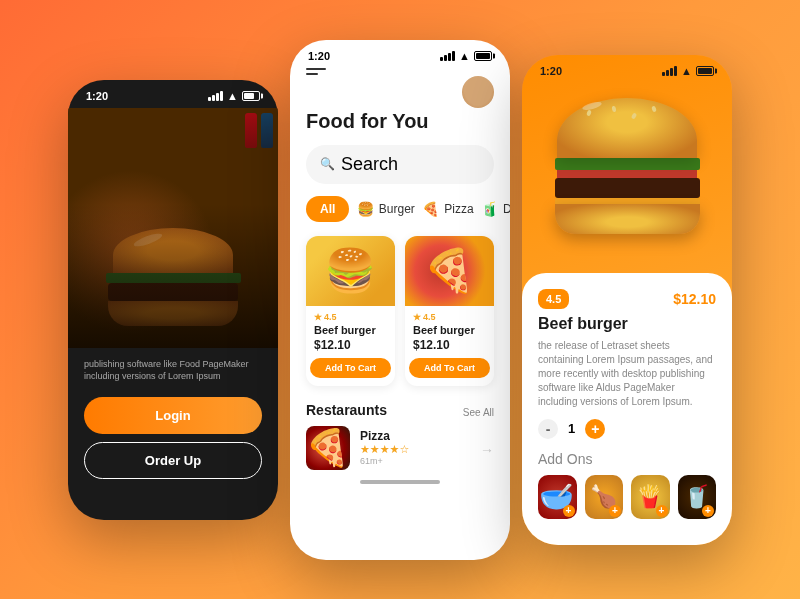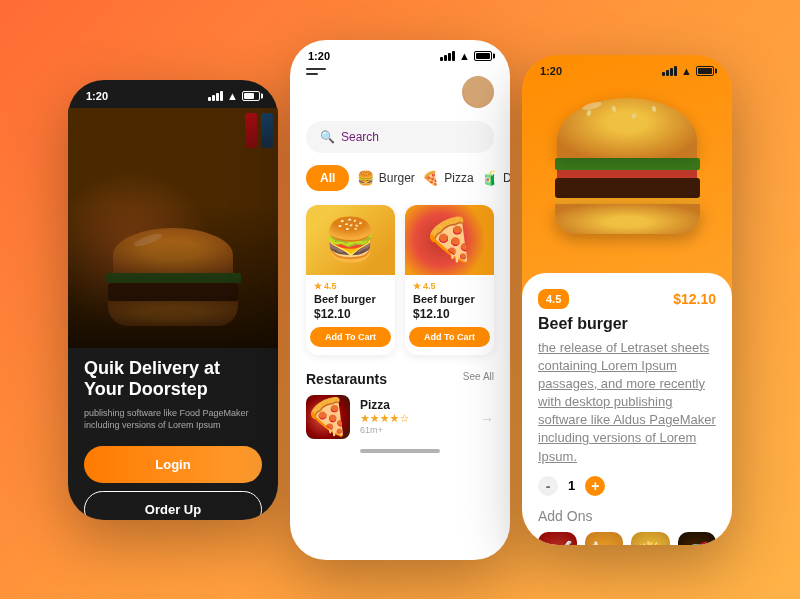--- a/index.html
+++ b/index.html
@@ -251,22 +251,22 @@
       padding: 9px 14px;
       display: flex;
       align-items: center;
       gap: 6px;
     }
     .search-icon-circle {
       font-size: 12px;
       color: #999;
     }
     .search-placeholder {
-      font-size: 12px;
-      color: #701a75;
+      font-size: 18px;
+      color: #000000;
     }
     .filter-row {
       display: flex;
       align-items: center;
       gap: 8px;
       padding: 0 16px;
       margin-bottom: 14px;
     }
     .filter-all {
       background: #ff8c00;
@@ -334,21 +334,21 @@
       padding: 5px 0;
       border-radius: 20px;
       text-align: center;
     }
     .restaurant-row {
       padding: 0 16px;
     }
     .restaurant-header {
       display: flex;
       justify-content: space-between;
-      align-items: flex-start;
+      align-items: flex-end;
       margin-bottom: 8px;
     }
     .see-all { font-size: 10px; color: #888; }
     .restaurant-item {
       display: flex;
       align-items: center;
       gap: 10px;
     }
     .restaurant-img {
       width: 44px; height: 44px;
@@ -437,25 +437,24 @@
       font-size: 14px;
       font-weight: 800;
     }
     .detail-name {
       font-size: 16px;
       font-weight: 800;
       color: #1a1a1a;
       margin-bottom: 6px;
     }
     .detail-desc {
-      font-size: 13px;
+      font-size: 10px;
       color: #888;
       line-height: 1.4;
       margin-bottom: 10px;
-      text-decoration: underline;
     }
     .qty-row {
       display: flex;
       align-items: center;
       gap: 10px;
       margin-bottom: 12px;
     }
     .qty-minus, .qty-plus {
       width: 20px; height: 20px;
       border-radius: 50%;
@@ -536,21 +535,20 @@
         <div class="bun-top-dark"></div>
         <div class="lettuce-dark"></div>
         <div class="patty-dark"></div>
         <div class="bun-bottom-dark"></div>
       </div>
       <div class="dark-overlay"></div>
     </div>
   </div>
 
   <div class="dark-text-content">
-    <div class="dark-headline">Quik Delivery at Your Doorstep</div>
     <div class="dark-sub">publishing software like Food PageMaker including versions of Lorem Ipsum</div>
     <div class="btn-login">Login</div>
     <div class="btn-signup">Order Up</div>
   </div>
 
 </div>
 
 <div class="phone phone-white">
   <div class="status-bar" style="position:relative">
     <span>1:20</span>
@@ -571,20 +569,21 @@
     </div>
   </div>
 
   <div class="hamburger-menu">
     <span></span>
       <span></span>
   </div>
 
   <div class="find-order-title">
     <br>
+    <span>Food for You</span>
   </div>
 
   <div class="search-bar">
     <span class="search-icon-circle">🔍</span>
     <span class="search-placeholder">Search</span>
   </div>
 
   <div class="filter-row">
     <div class="filter-all">All</div>
     <div class="filter-item">

